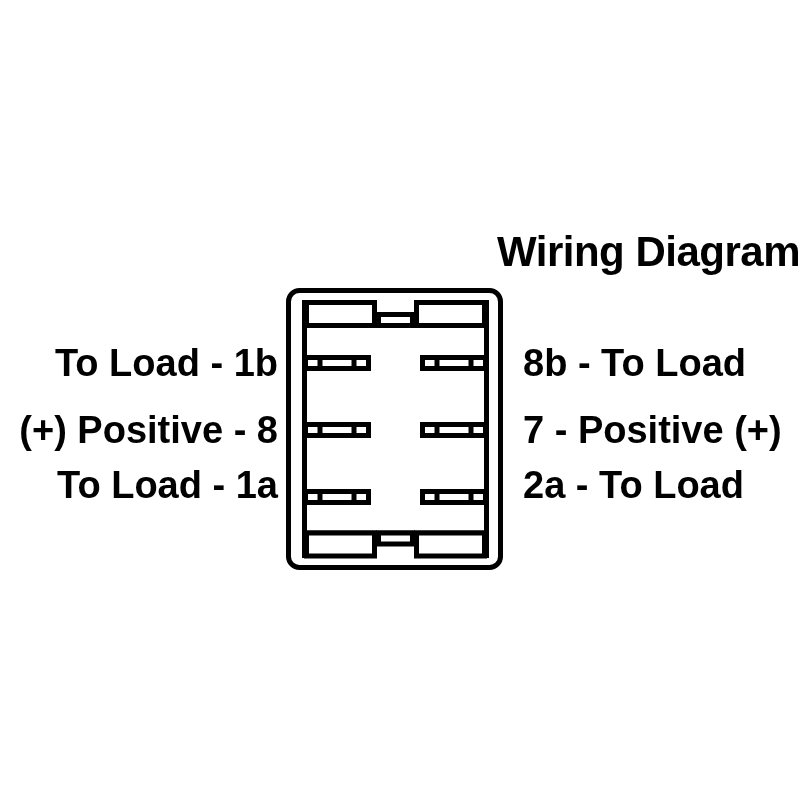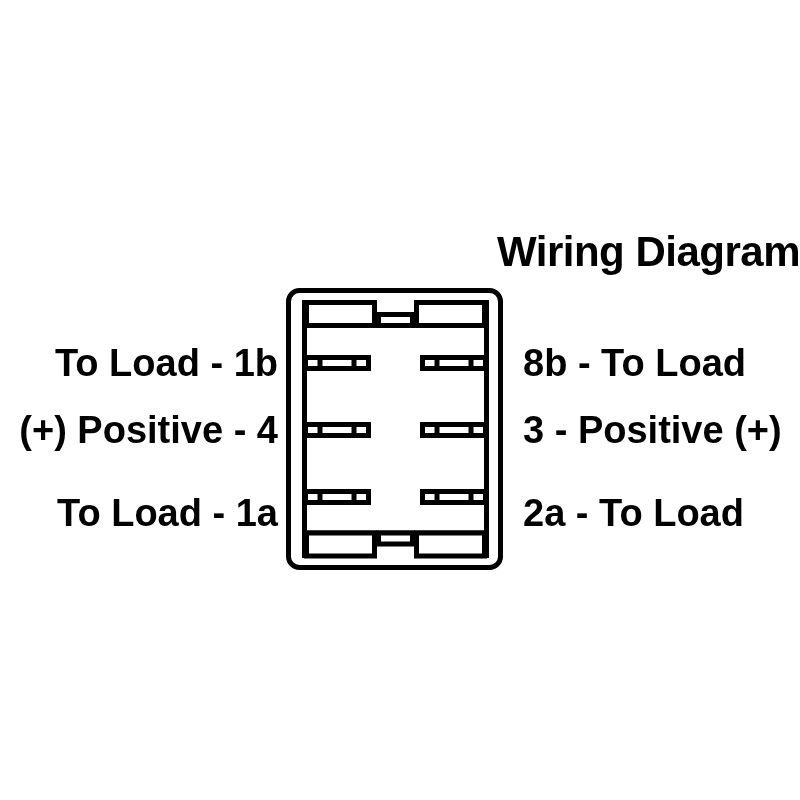--- a/index.html
+++ b/index.html
@@ -55,21 +55,21 @@
   .pin-label {
     position: absolute;
     width: 100%;
     font-size: 38px;
     font-weight: bold;
     line-height: 34px;
     white-space: nowrap;
   }
   .pin-label.row-0 { top: 58px; }
   .pin-label.row-1 { top: 125px; }
-  .pin-label.row-2 { top: 208px; }
+  .pin-label.row-2 { top: 180px; }
 
   
   #switch-body-svg {
     position: absolute;
     left: 276px;
     top: 278px;
     width: 238px;
     height: 304px;
   }
   .stroke-line {
@@ -101,27 +101,27 @@
 </style>
 </head>
 <body>
 
 <div id="diagram-root">
 
   <div id="diagram-title">Wiring Diagram</div>
 
   <div class="label-col" id="labels-left">
     <div class="pin-label row-0">To Load - 1b</div>
-    <div class="pin-label row-1">(+) Positive - 4</div>
+    <div class="pin-label row-1">(+) Positive - 8</div>
     <div class="pin-label row-2">To Load - 1a</div>
   </div>
 
   <div class="label-col" id="labels-right">
     <div class="pin-label row-0">8b - To Load</div>
-    <div class="pin-label row-1">3 - Positive (+)</div>
+    <div class="pin-label row-1">7 - Positive (+)</div>
     <div class="pin-label row-2">2a - To Load</div>
   </div>
 
   <svg id="switch-body-svg" viewBox="0 0 238 304">
 
     <rect class="block-shape body-outline" x="12.5" y="12.5" width="212" height="277" rx="11" ry="11"></rect>
 
     <line class="stroke-line frame-wall" x1="28.5" y1="22" x2="28.5" y2="280"></line>
     <line class="stroke-line frame-wall" x1="210.5" y1="22" x2="210.5" y2="280"></line>
 

